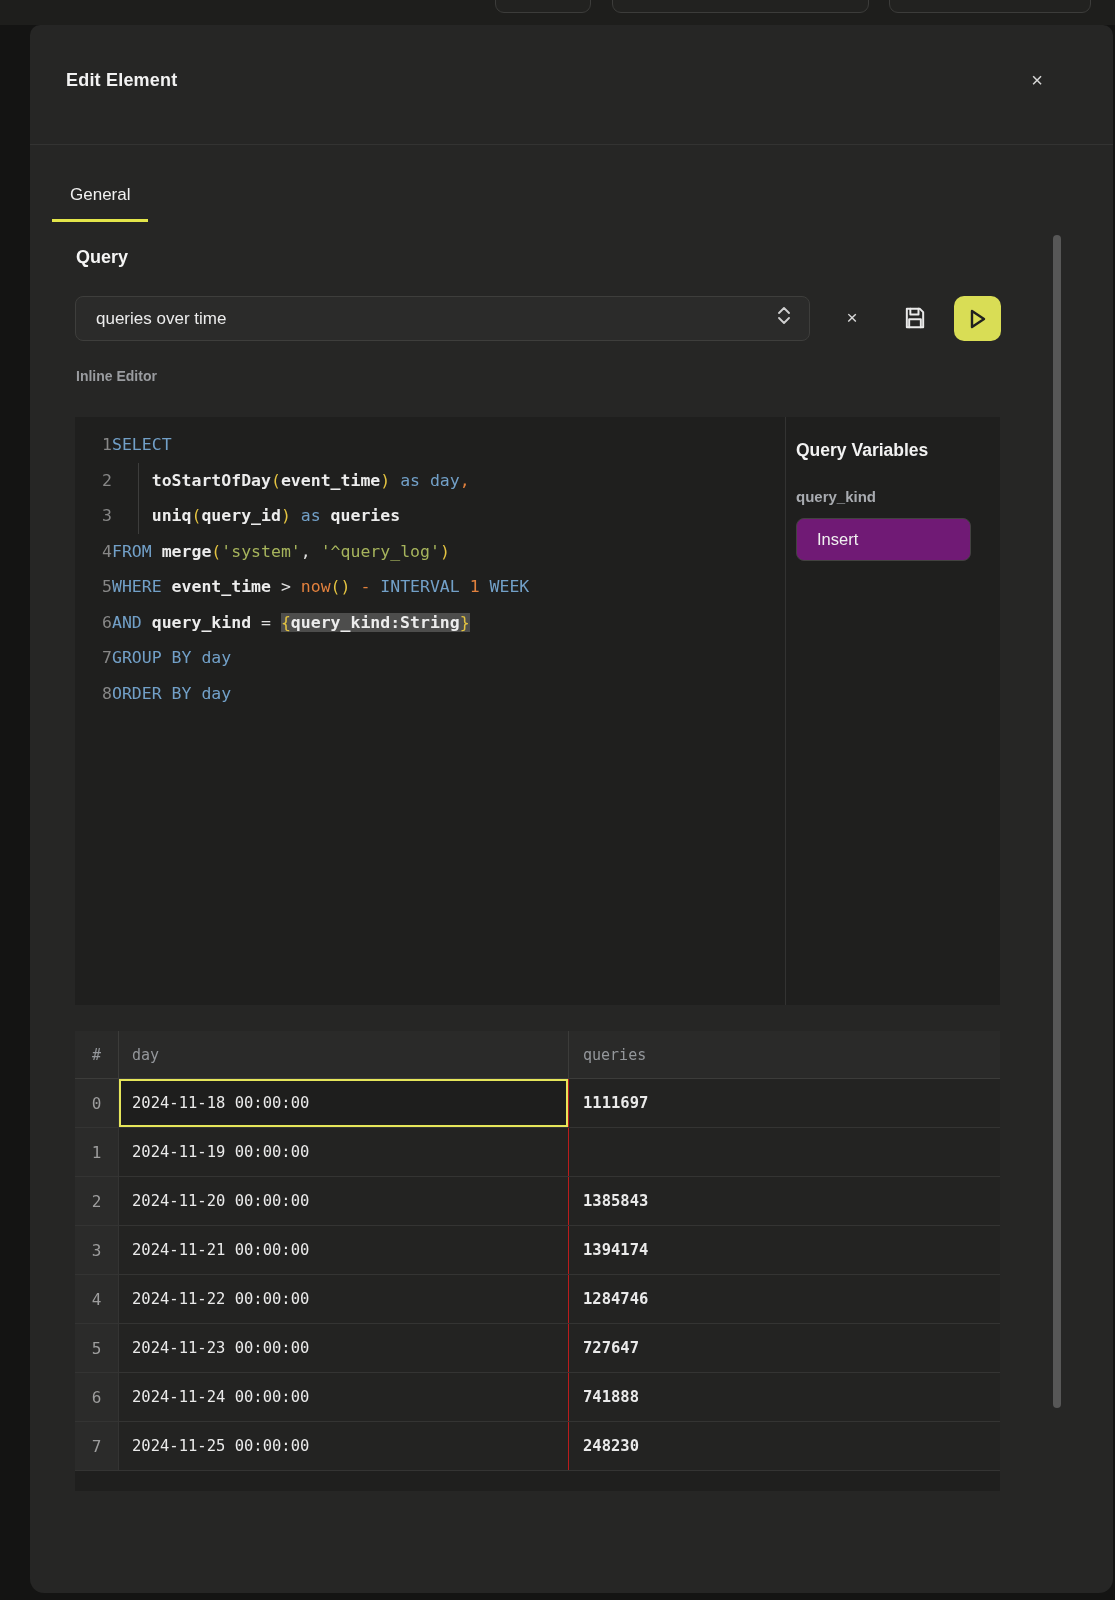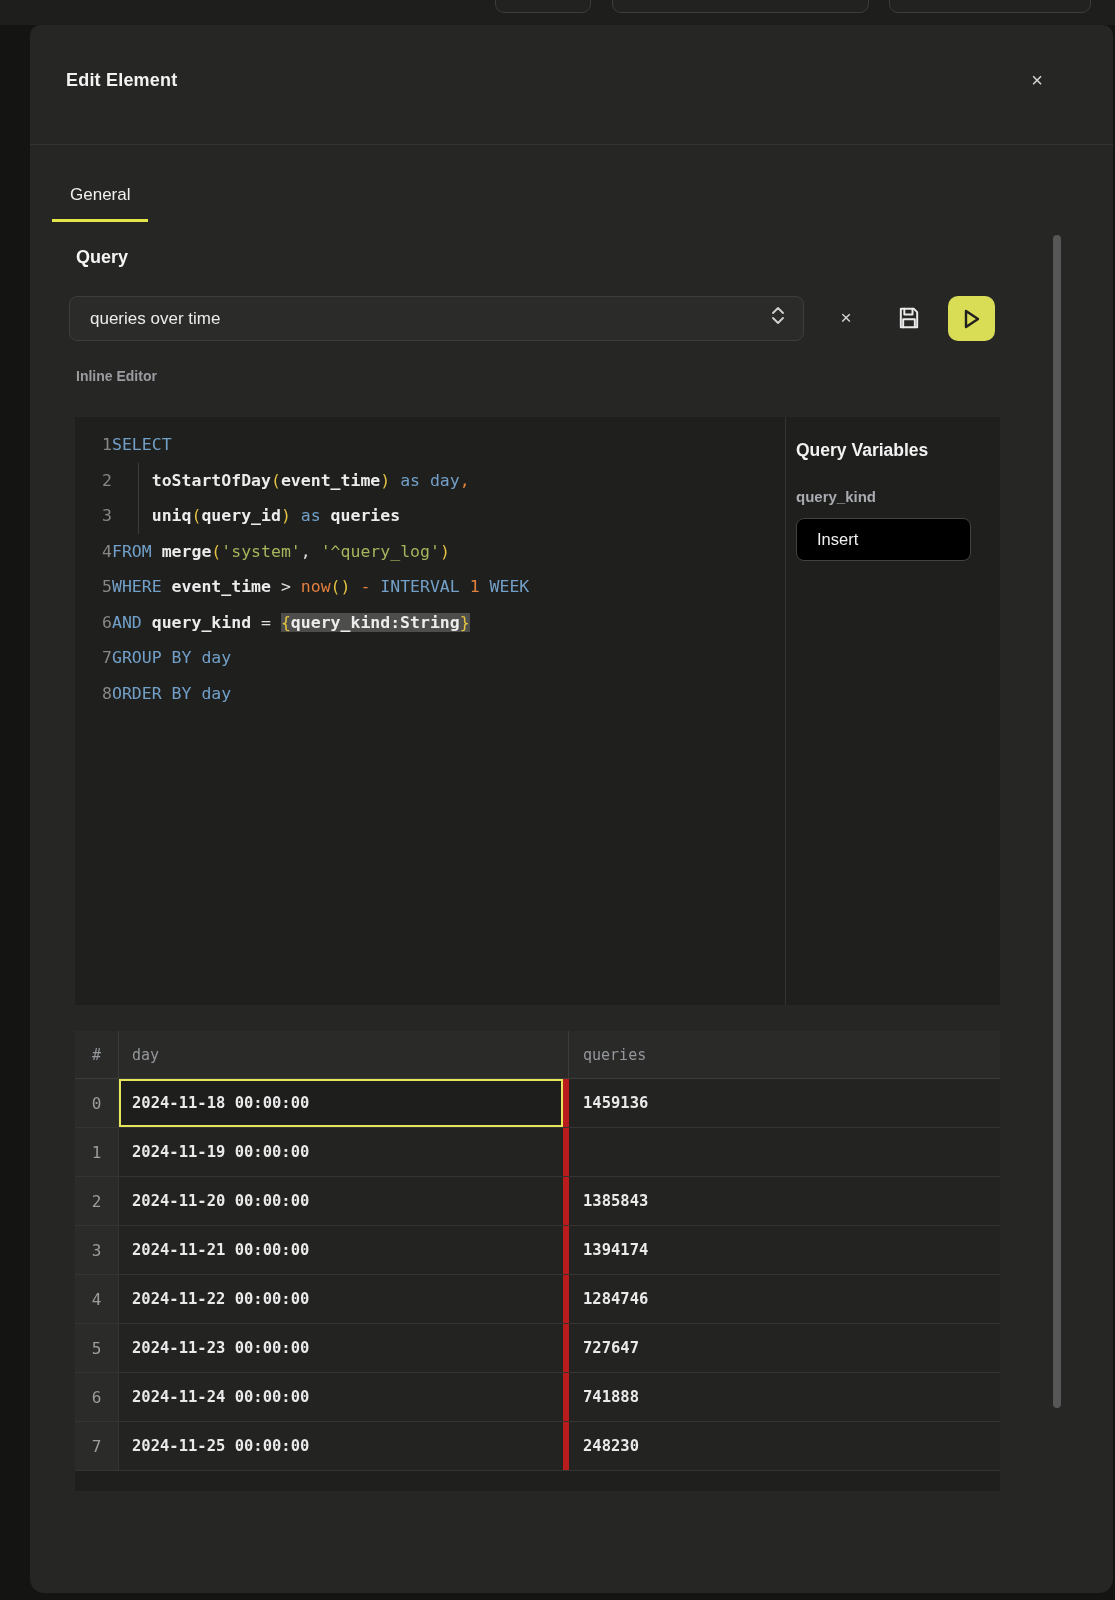--- a/index.html
+++ b/index.html
@@ -27,21 +27,21 @@
                  cursor:pointer; font-weight:400; }
 
   
   .tab { position:absolute; left:22px; top:150px; height:47px; padding:0 18px;
          color:#f0f0f0; font-size:17px; font-weight:500; line-height:40px;
          border-bottom:3px solid #e3e54a; cursor:pointer; }
 
   
   .query-heading { position:absolute; left:46px; top:222px; font-size:18px; font-weight:700;
                    color:#f5f5f5; }
-  .query-row { position:absolute; left:39px; top:271px; width:926px; height:45px;text-decoration:underline; }
+  .query-row { position:absolute; left:45px; top:271px; width:926px; height:45px;text-decoration:underline; }
   .query-select { position:absolute; left:0; top:0; width:735px; height:45px;
                   background:#2b2b2a; border:1px solid #3e3e3c; border-radius:8px;
                   color:#ececec; font-size:17px; line-height:43px; padding:0 20px;
                   cursor:pointer; }
   .select-chevrons { position:absolute; right:18px; top:9px; width:14px; height:26px;
                      display:flex; flex-direction:column; align-items:center; gap:3px; }
   .icon-x-btn { position:absolute; left:762px; top:7px; width:30px; height:30px;
                 color:#d8d8d8; font-size:19px; line-height:30px; text-align:center; cursor:pointer; }
   .save-btn { position:absolute; left:826px; top:8px; width:30px; height:30px; cursor:pointer; }
   .play-btn { position:absolute; left:879px; top:0; width:47px; height:45px;
@@ -68,37 +68,37 @@
   .tk-orange{ color:#e2813d; }
   .tk-op    { color:#e0e0e0; }
   .tk-plain { color:#e0e0e0; }
   .tk-hl    { background:#4d4d4c; }
 
   
   .vars-panel { position:relative; width:215px; height:100%; border-left:1px solid #333332;
                 padding:23px 18px 0 10px; }
   .vars-title { font-size:17.5px; font-weight:600; color:#f2f2f2; }
   .var-name { margin-top:27px; font-size:15px; font-weight:600; color:#a8abb0; }
-  .insert-btn { margin-top:13px; width:175px; height:43px; background:#000000;
+  .insert-btn { margin-top:13px; width:175px; height:43px; background:#701a75;
                 border:1px solid #424240; border-radius:8px; color:#f0f0f0;
                 font-size:16.5px; line-height:41px; padding-left:20px; cursor:pointer;
                 font-family:"Liberation Sans", sans-serif; }
 
   
   .table-wrap { position:absolute; left:45px; top:1006px; width:925px; height:459px;
                 background:#232322; font-family:"DejaVu Sans Mono", monospace; }
   .thead { display:flex; height:48px; background:#2a2a29; border-bottom:1px solid #3c3c3a;
            color:#94979b; font-size:15px; }
   .trow { display:flex; height:49px; border-bottom:1px solid #343433; }
   .tcell { display:flex; align-items:center; }
   .col-idx { width:44px; justify-content:center; flex:none; background:#2b2b2a;
              color:#9d9d9d; border-right:1px solid #343433; }
   .thead .col-idx { background:transparent; border-right:1px solid #3c3c3a; color:#94979b; }
-  .col-day { width:450px; padding-left:13px; flex:none; border-right:6px solid #b91c1c;
-             color:#eaeaea; font-weight:700; font-size:15.5px; }
+  .col-day { width:450px; padding-left:13px; flex:none; border-right:1px solid #b91c1c;
+             color:#eaeaea; font-weight:400; font-size:15.5px; }
   .thead .col-day { color:#94979b; font-weight:400; font-size:15px; border-right:1px solid #3c3c3a; }
   .col-q { flex:1; padding-left:14px; color:#eaeaea; font-weight:700; font-size:15.5px; }
   .thead .col-q { color:#94979b; font-weight:400; font-size:15px; }
   .cell-selected { box-shadow: inset 0 0 0 2px #e6e65a; background:#1e1e1d; }
   .table-footer { height:20px; background:#1f1f1e; }
 
   
   .scroll-thumb { position:absolute; left:1023px; top:210px; width:8px; height:1173px;
                   border-radius:4px; background:#575757; cursor:pointer; }
 </style>
@@ -175,21 +175,21 @@
   <div class="table-wrap">
     <div class="thead">
       <div class="tcell col-idx">#</div>
       <div class="tcell col-day">day</div>
       <div class="tcell col-q">queries</div>
     </div>
     <div>
         <div class="trow">
           <div class="tcell col-idx">0</div>
           <div class="tcell col-day cell-selected">2024-11-18 00:00:00</div>
-          <div class="tcell col-q">1459136</div>
+          <div class="tcell col-q">1111697</div>
         </div>
         <div class="trow">
           <div class="tcell col-idx">1</div>
           <div class="tcell col-day">2024-11-19 00:00:00</div>
         </div>
         <div class="trow">
           <div class="tcell col-idx">2</div>
           <div class="tcell col-day">2024-11-20 00:00:00</div>
           <div class="tcell col-q">1385843</div>
         </div>

